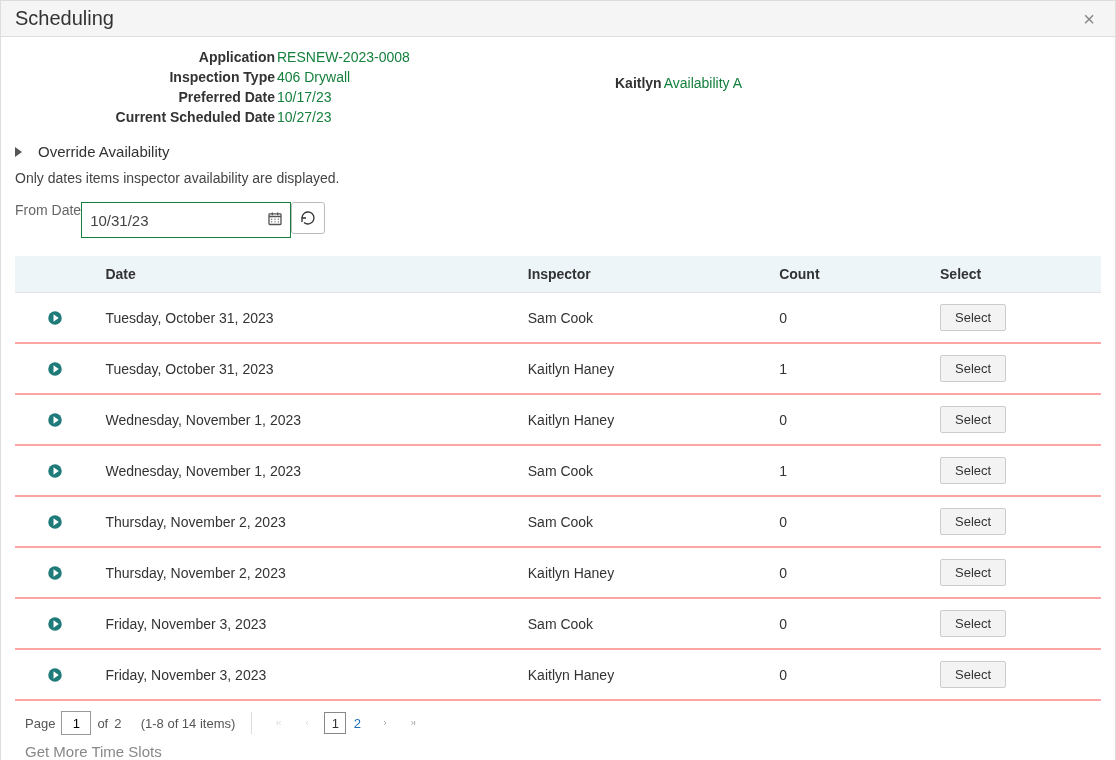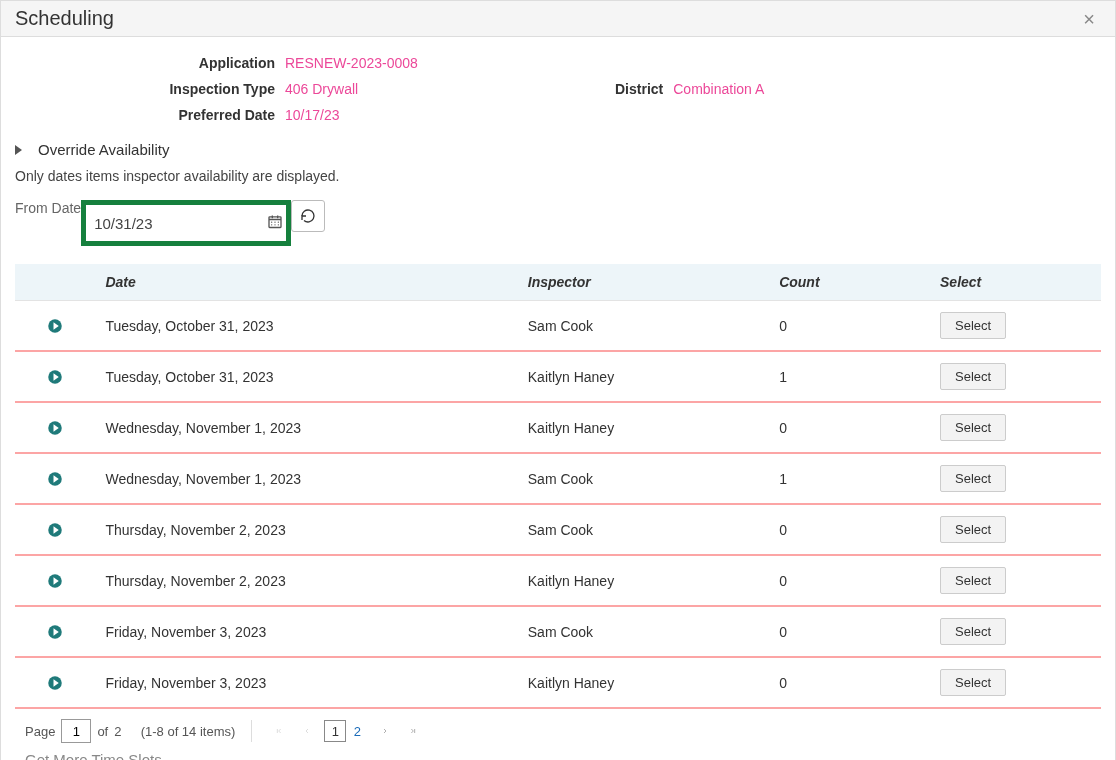--- a/index.html
+++ b/index.html
@@ -46,32 +46,31 @@
   .info-left {
     flex: 0 0 560px;
   }
   .info-right {
     flex: 1;
     padding-top: 26px;
   }
   .info-row {
     display: flex;
     align-items: baseline;
-    gap: 10px;
+    gap: 2px;
     margin-bottom: 4px;
   }
   .info-label {
     width: 260px;
     text-align: right;
     font-weight: 600;
     color: #333;
   }
   .info-value {
-    color: #ec4899;
-    margin-top: 6px;
+    color: #15803d;
   }
   .override-row {
     display: flex;
     align-items: center;
     gap: 16px;
     margin-bottom: 10px;
     font-size: 15px;
     cursor: pointer;
   }
   .triangle {
@@ -89,22 +88,22 @@
     display: flex;
     margin-bottom: 18px;
     color: #666;
   }
   .date-input-wrap {
     position: relative;
     display: inline-block;
   }
   .date-input {
     width: 210px;
-    height: 46px;
-    border: 5px solid #15803d;
+    height: 36px;
+    border: 1px solid #15803d;
     padding: 4px 34px 4px 8px;
     font-size: 15px;
     color: #444;
     background: #fff;
   }
   .cal-icon {
     position: absolute;
     right: 8px;
     top: 50%;
     transform: translateY(-50%);
@@ -127,21 +126,20 @@
     width: 100%;
     border-collapse: collapse;
   }
   .grid thead th {
     background: #edf5f9;
     text-align: left;
     font-weight: 600;
     padding: 10px 10px;
     border-bottom: 1px solid #e3e3e3;
     font-size: 14px;
-    font-style: italic;
   }
   .grid tbody td {
     padding: 11px 10px;
     border-bottom: 2px solid #fca5a5;
     vertical-align: middle;
   }
   .col-icon { width: 80px; text-align: center; }
   .col-date { width: 420px; }
   .col-inspector { width: 250px; }
   .col-count { width: 160px; }
@@ -234,25 +232,29 @@
           <div class="info-value">RESNEW-2023-0008</div>
         </div>
         <div class="info-row">
           <div class="info-label">Inspection Type</div>
           <div class="info-value">406 Drywall</div>
         </div>
         <div class="info-row">
           <div class="info-label">Preferred Date</div>
           <div class="info-value">10/17/23</div>
         </div>
+        <div class="info-row">
+          <div class="info-label">Current Scheduled Date</div>
+          <div class="info-value">10/27/23</div>
+        </div>
       </div>
       <div class="info-right">
         <div class="info-row">
-          <div class="info-label" style="width:auto;">District</div>
-          <div class="info-value">Combination A</div>
+          <div class="info-label" style="width:auto;">Kaitlyn</div>
+          <div class="info-value">Availability A</div>
         </div>
       </div>
     </div>
 
     <div class="override-row">
       <span class="triangle"></span>
       <span>Override Availability</span>
     </div>
 
     <div class="note">Only dates items inspector availability are displayed.</div>

